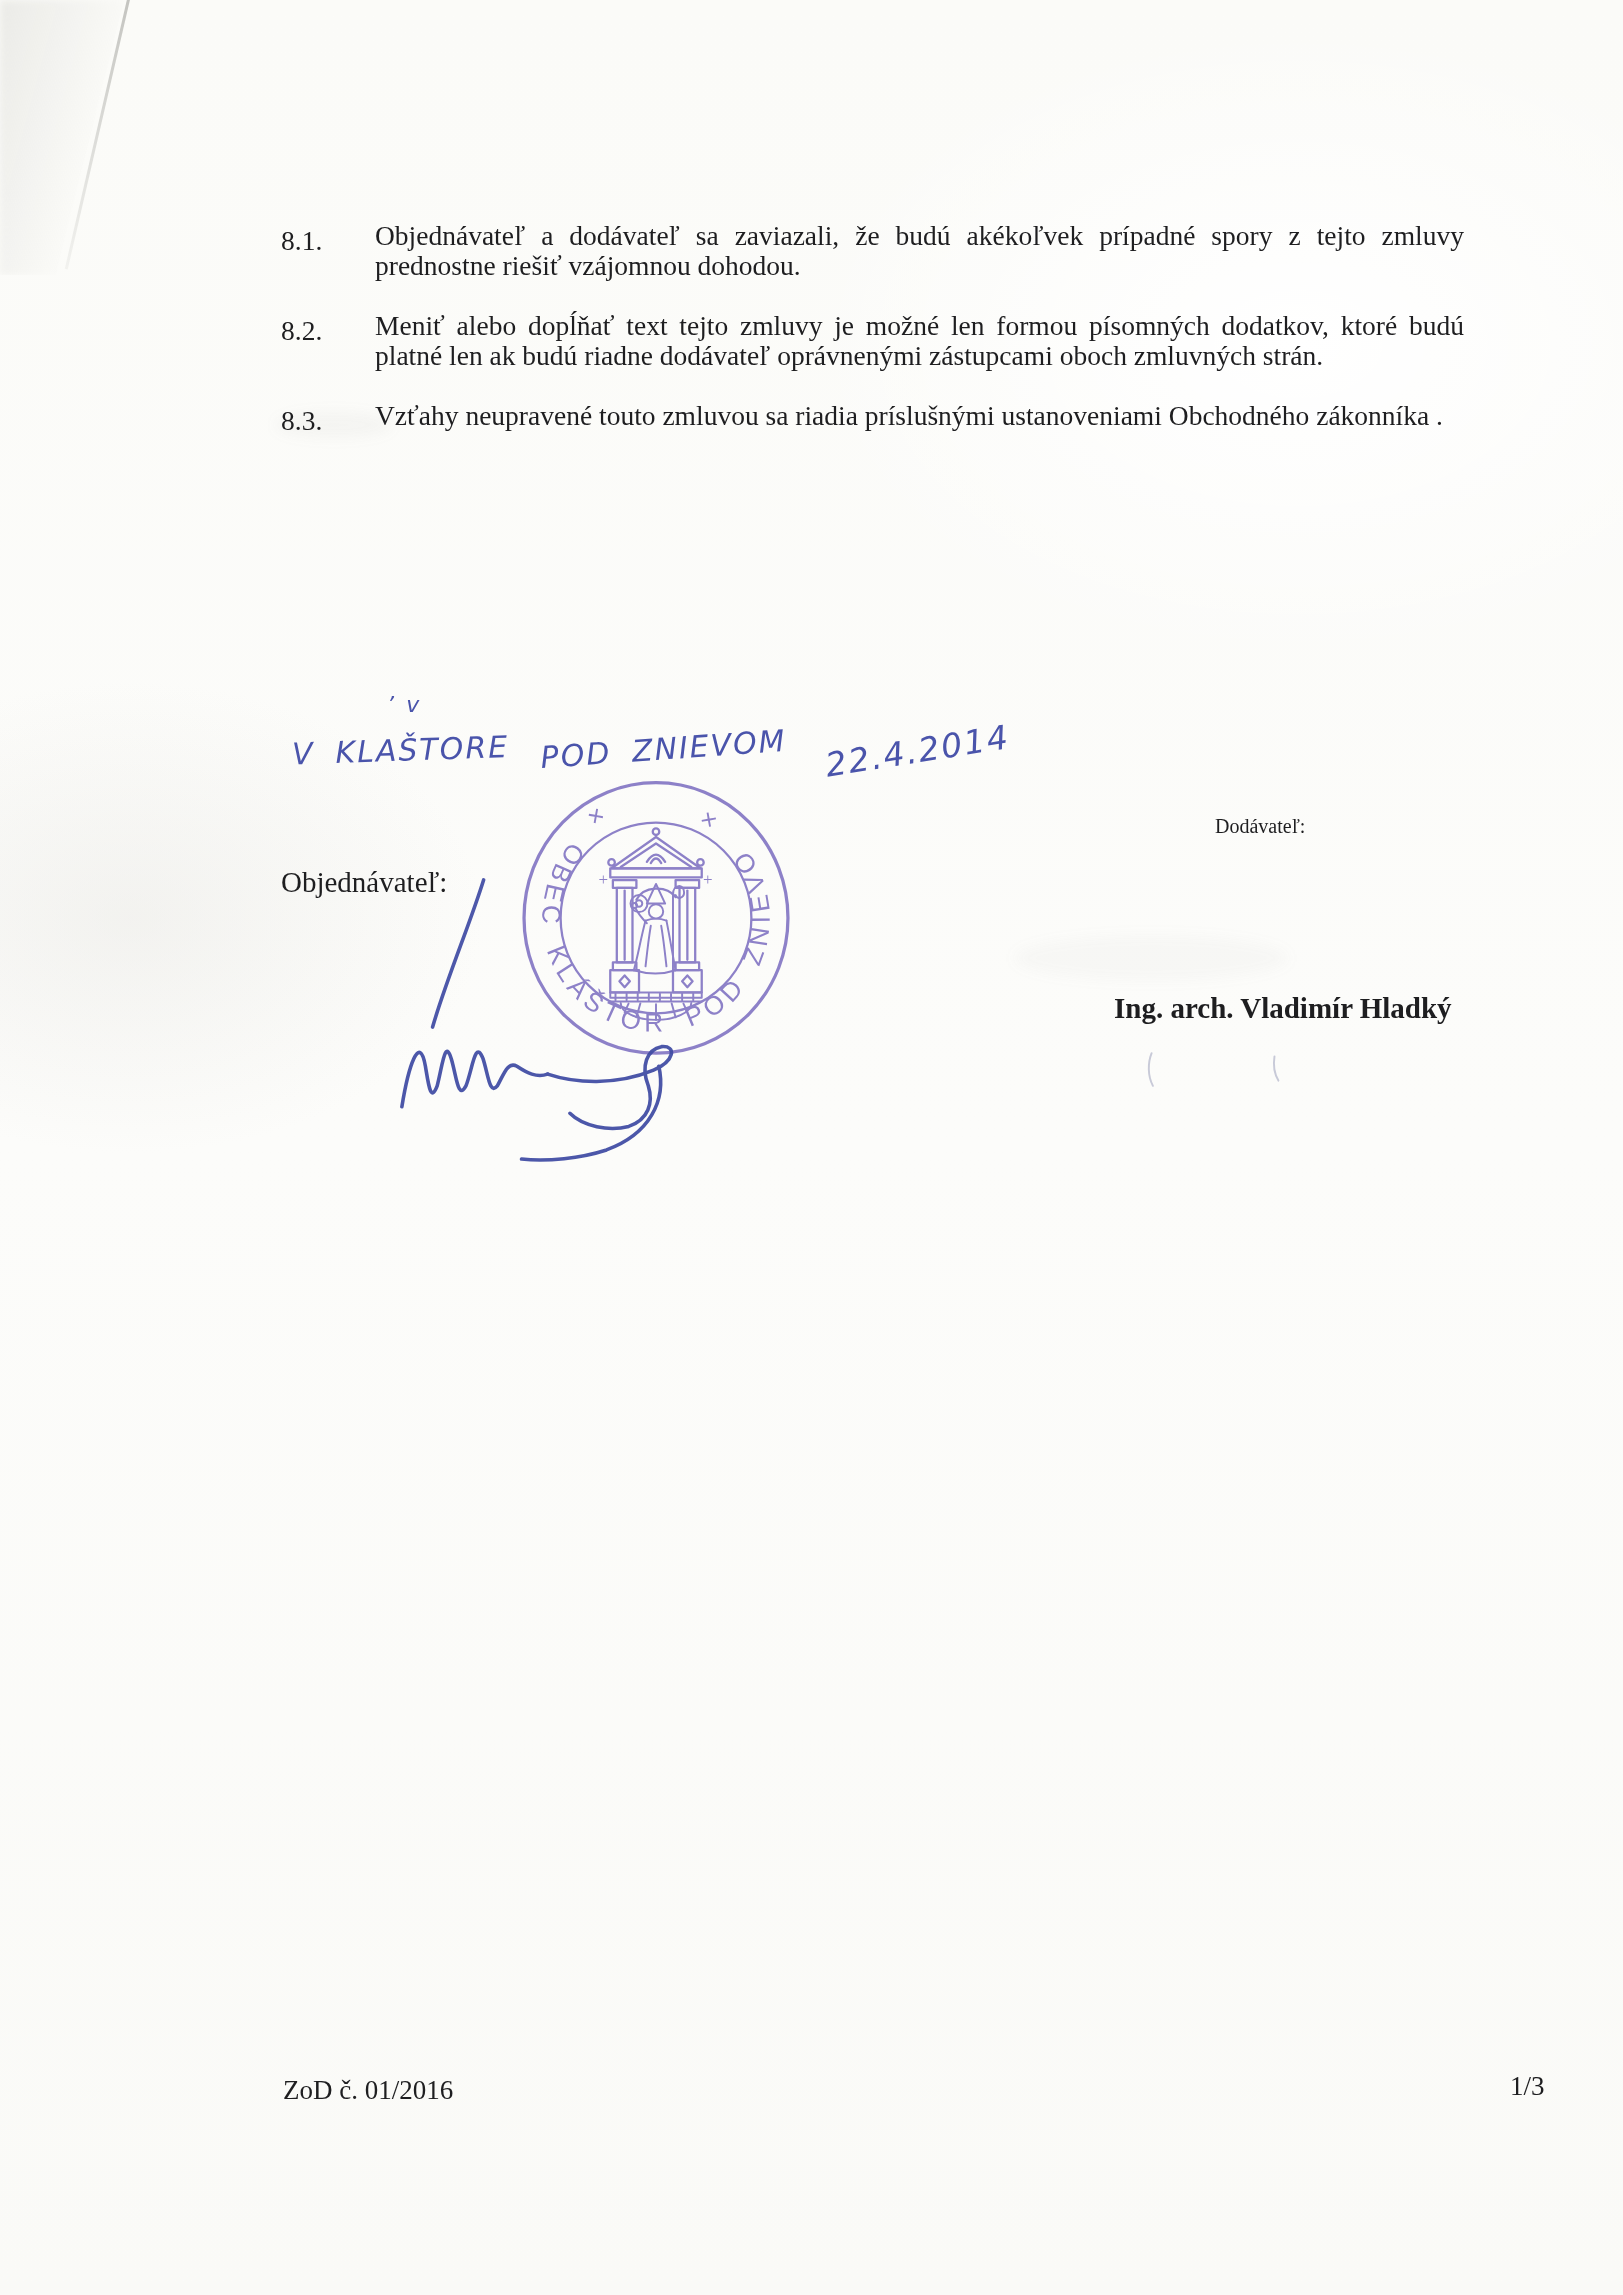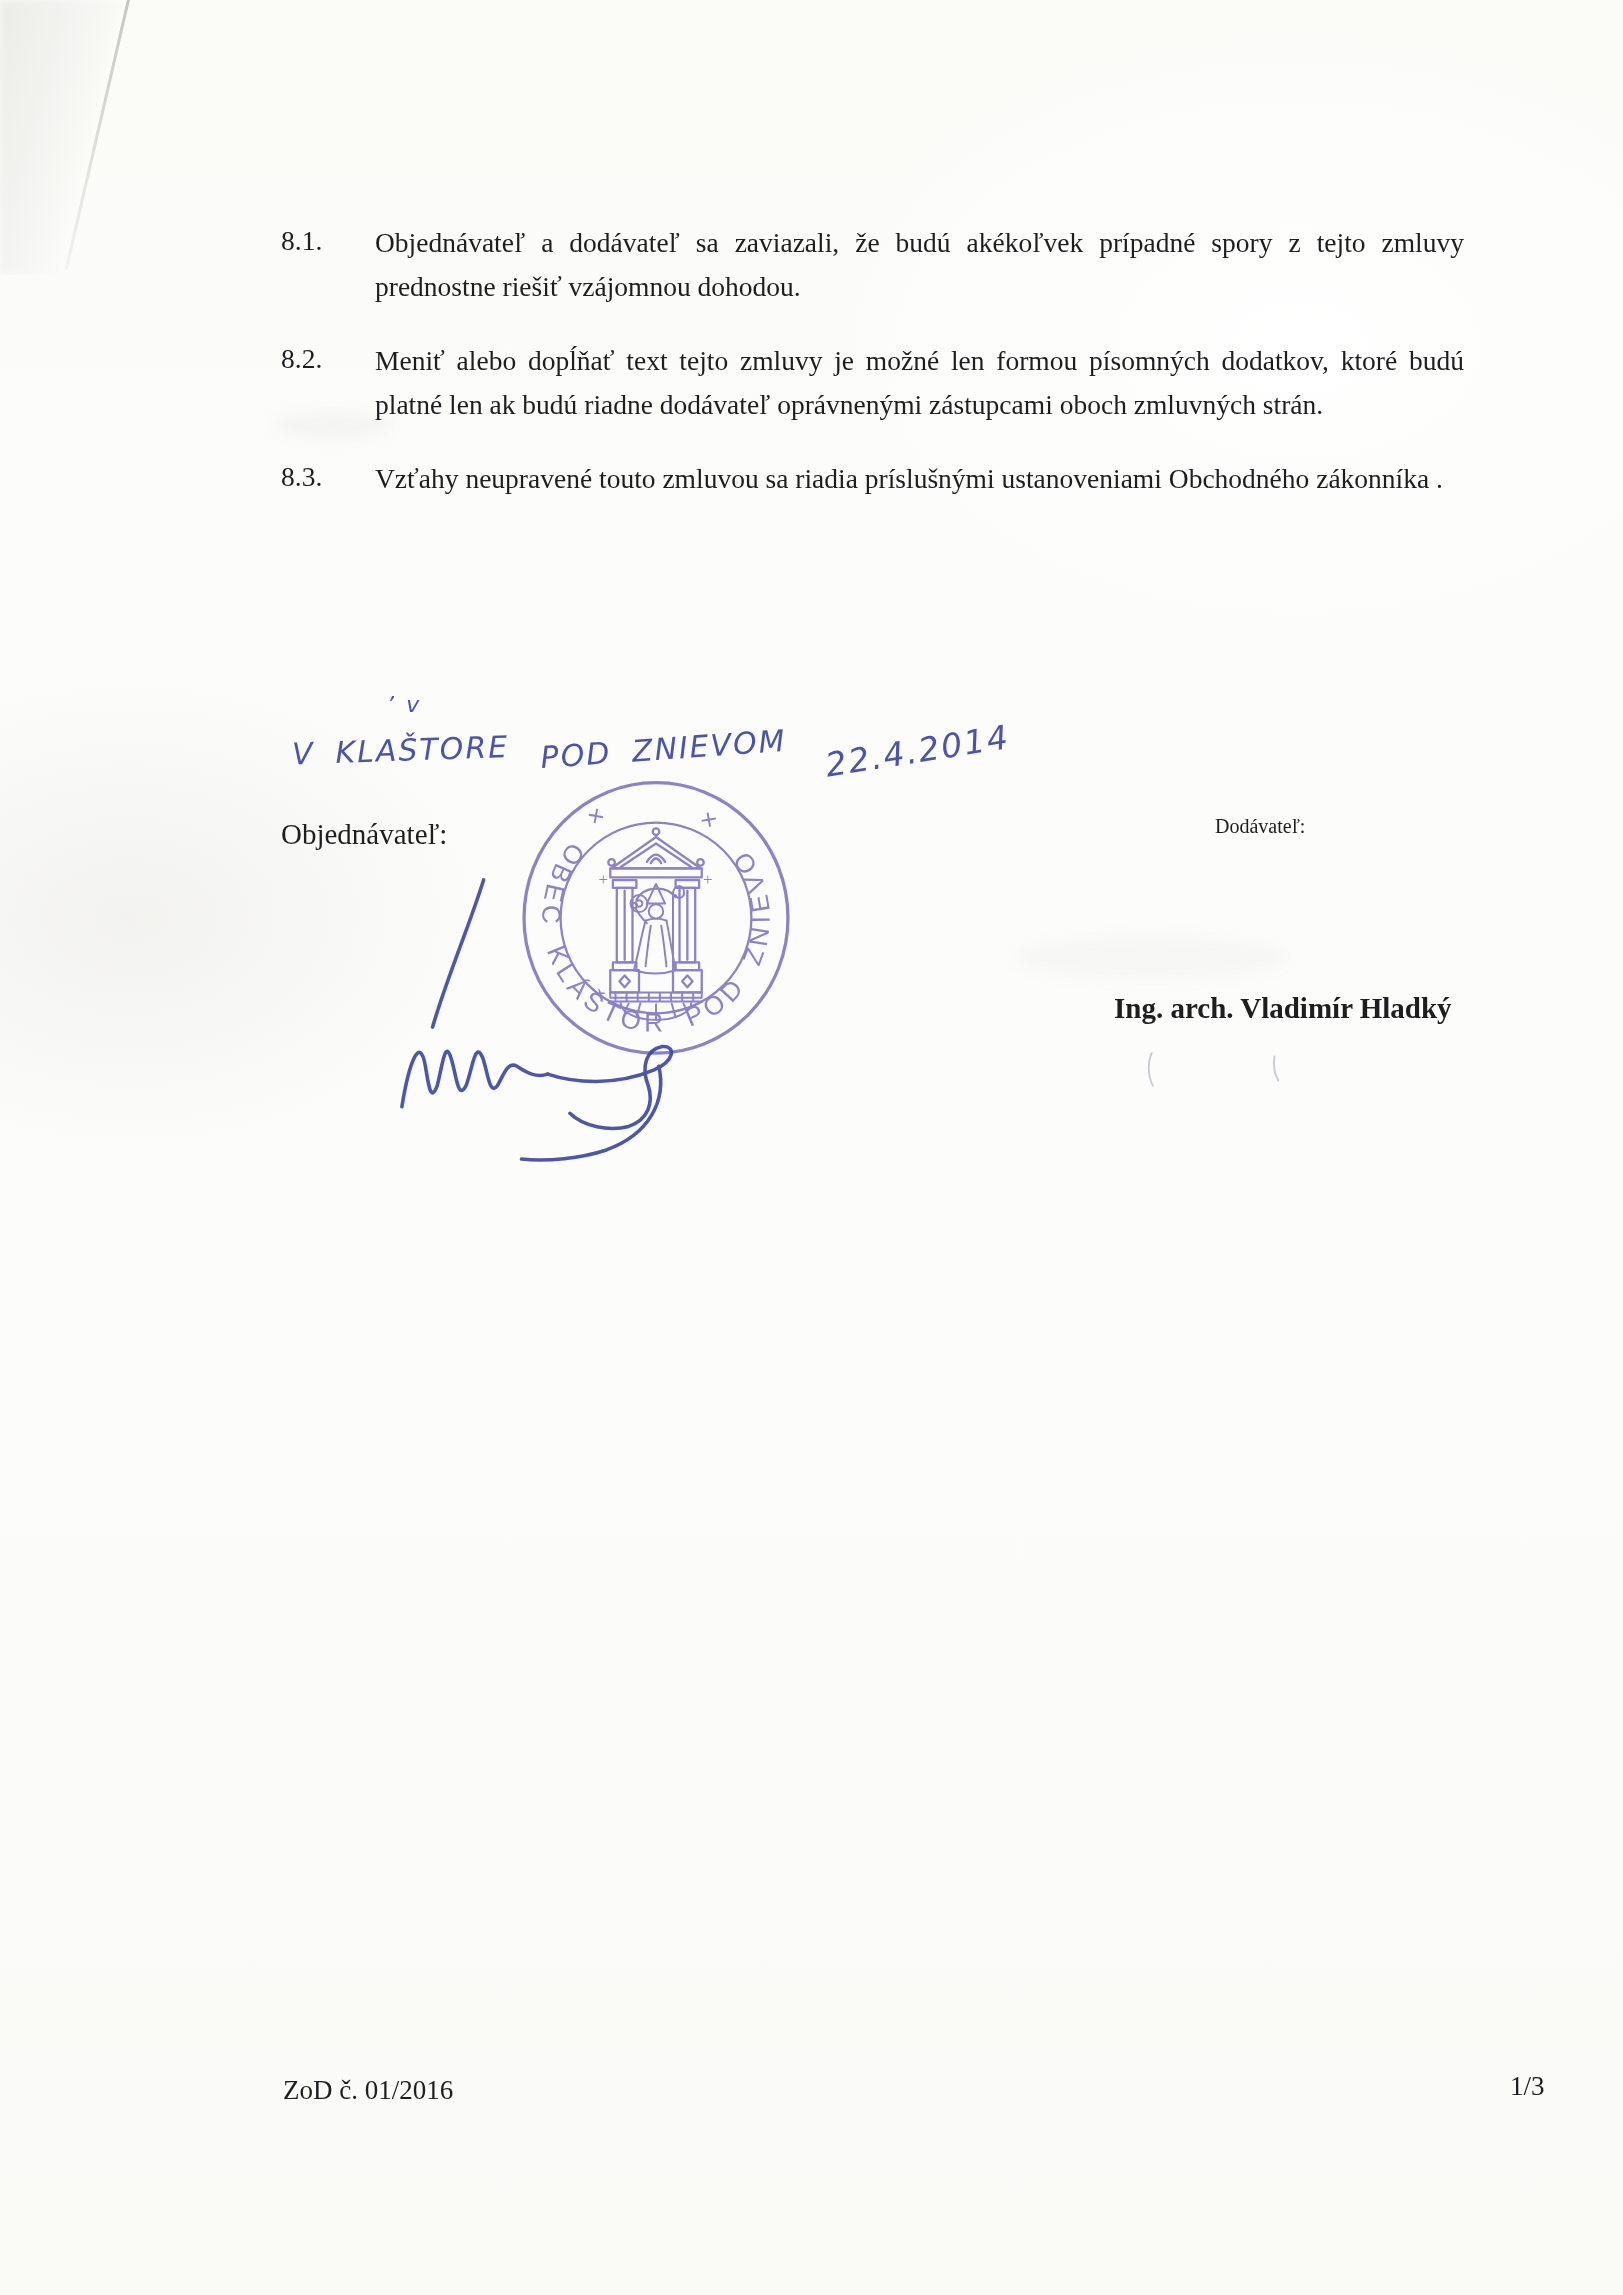--- a/index.html
+++ b/index.html
@@ -28,41 +28,41 @@
     filter:blur(3.9px);
   }
   .smudge{position:absolute;background:rgba(120,120,118,0.05);border-radius:50%;filter:blur(6.5px);}
   .smudge.a{left:275px;top:412px;width:118px;height:26px;}
   .smudge.b{left:1014px;top:935px;width:275px;height:46px;background:rgba(120,120,130,0.04);}
 
   
   .clauses{position:absolute;left:281px;top:221px;width:1187px;}
   .clause{display:flex;margin-bottom:30px;}
   .clause-num{flex:0 0 94px;font-size:27.5px;line-height:39px;}
-  .clause-text{width:1089px;font-size:27.5px;line-height:44px;text-align:justify;}
+  .clause-text{width:1089px;font-size:27.5px;line-height:30px;text-align:justify;}
 
   
   .handwrite{
     position:absolute;left:292px;top:721px;
     color:#4a54ab;
     font-family:"DejaVu Sans",sans-serif;font-style:italic;
     font-size:30px;letter-spacing:2px;word-spacing:9.2px;
     transform:rotate(-2deg);white-space:nowrap;z-index:5;
   }
   .hw-part{display:inline-block;}
   .hw-p2{transform:translateY(7.9px) rotate(-2deg);margin-left:10.5px;}
   .hw-p3{transform:translateY(19.6px) rotate(-7deg);margin-left:17px;font-size:33px;}
   .insert-mark{
     position:absolute;left:387px;top:692px;
     color:#4a54ab;font-family:"DejaVu Sans",sans-serif;font-style:italic;
     font-size:22px;letter-spacing:2.6px;z-index:5;
   }
 
   
-  .label-left{position:absolute;left:281px;top:818px;font-size:29px;}
+  .label-left{position:absolute;left:281px;top:866px;font-size:29px;}
   .label-right{position:absolute;left:1215px;top:815px;font-size:20px;}
   .supplier-name{position:absolute;left:1114px;top:992px;font-size:29px;font-weight:bold;}
 
   
   .stamp{position:absolute;left:512px;top:769px;width:288px;height:294px;z-index:2;opacity:0.92;}
   .signature{position:absolute;left:379px;top:870px;width:353px;height:301px;z-index:3;}
   .pen-smudges{position:absolute;left:1132px;top:1040px;width:183px;height:59px;z-index:1;opacity:0.35;}
 
   
   .footer-left{position:absolute;left:283px;top:2075px;font-size:27px;}

